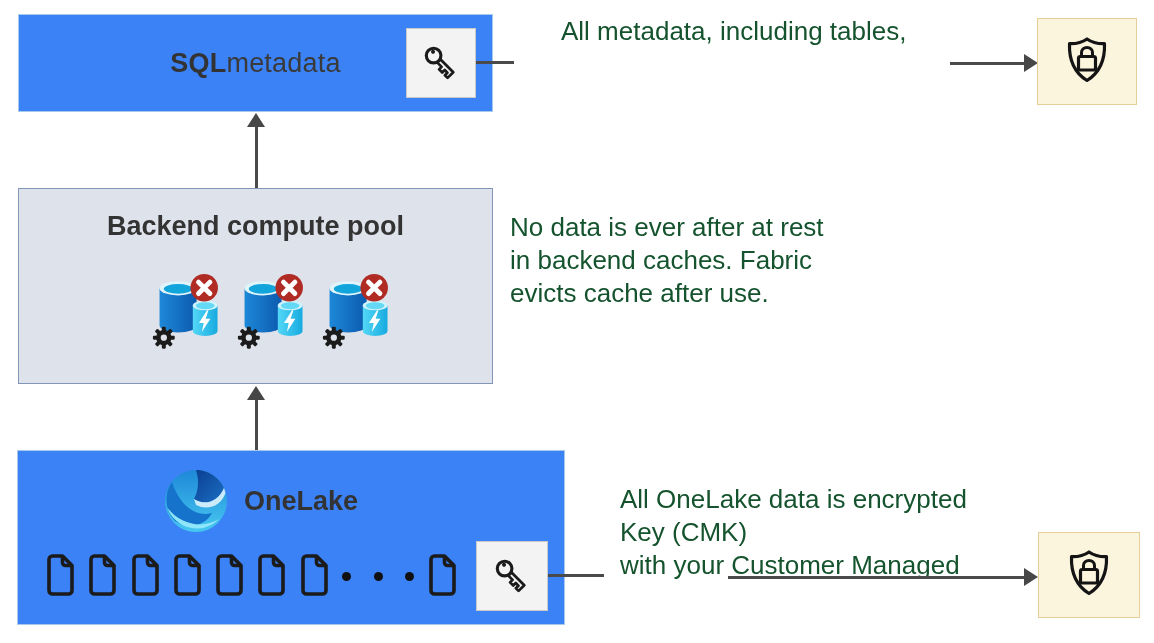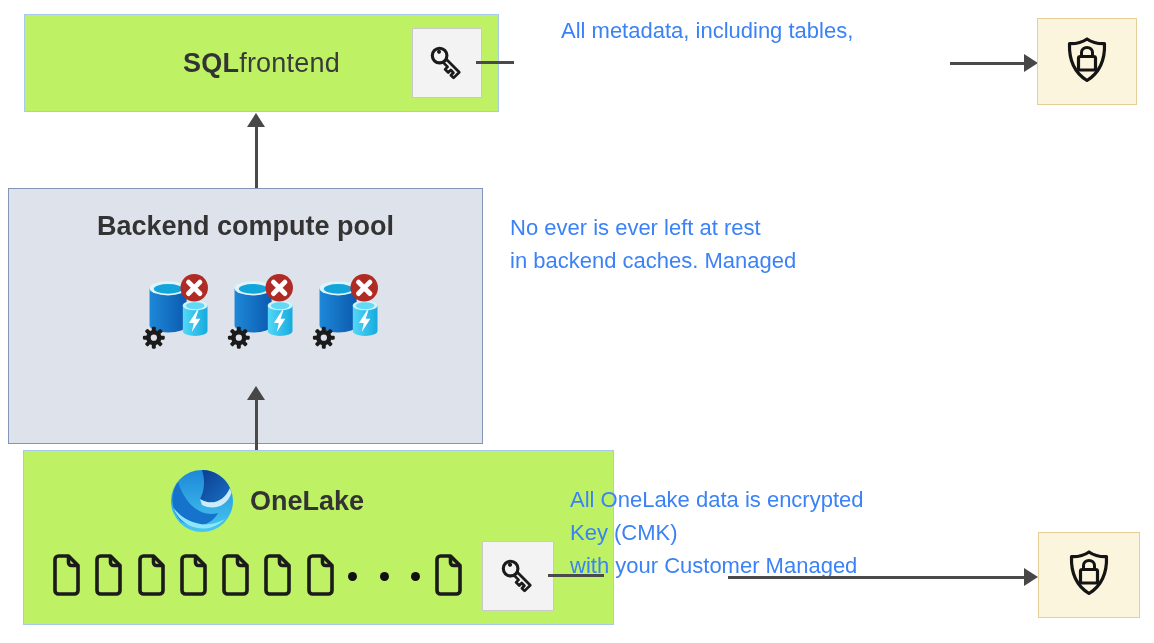--- a/index.html
+++ b/index.html
@@ -1,26 +1,26 @@
 <!DOCTYPE html>
 <html><head>
 <meta charset="utf-8">
 <style>
   html,body{margin:0;padding:0;background:#ffffff;}
   .canvas{
     position:relative;width:1154px;height:643px;background:#ffffff;
     font-family:"Liberation Sans","DejaVu Sans",sans-serif;color:#3a3a3a;overflow:hidden;
   }
   .box{position:absolute;box-sizing:border-box;}
-  .box-blue{background:#bef264;border:1.5px solid #a6c9ec;margin-left:6px;}
+  .box-blue{background:#3b82f6;border:1.5px solid #a6c9ec;}
   .box-gray{background:#dee2ea;border:1.5px solid #8496b8;}
   .tile{position:absolute;box-sizing:border-box;display:flex;align-items:center;justify-content:center;}
   .tile-key{background:#f3f3f3;border:1.5px solid #c9c9c9;}
   .tile-shield{background:#fcf5de;border:1.5px solid #e6ce96;}
-  .note{position:absolute;font-size:22px;line-height:33px;color:#3b82f6;white-space:nowrap;}
+  .note{position:absolute;font-size:26px;line-height:33px;color:#14532d;white-space:nowrap;}
   .note-top{line-height:32px;}
   .hline{position:absolute;height:2.5px;background:#4a4a4a;}
   .vline{position:absolute;width:2.5px;background:#4a4a4a;}
   .head-right{position:absolute;width:0;height:0;border-top:9px solid transparent;border-bottom:9px solid transparent;border-left:14px solid #474747;}
   .head-up{position:absolute;width:0;height:0;border-left:9px solid transparent;border-right:9px solid transparent;border-bottom:14px solid #474747;}
   .sql-title{width:100%;height:100%;display:flex;align-items:center;justify-content:center;font-size:27px;letter-spacing:.2px;}
   .sql-title .b{font-weight:bold;color:#333;}
   .backend-title{position:absolute;left:0;top:22px;width:100%;text-align:center;font-weight:bold;font-size:27px;color:#333;}
   .cache-row{position:absolute;left:132px;top:82px;display:flex;gap:9px;}
   .onelake-head{position:absolute;left:145px;top:17px;display:flex;align-items:center;}
@@ -29,21 +29,21 @@
   .dot{position:absolute;top:121px;width:9px;height:9px;border-radius:50%;background:#111;}
 </style>
 </head>
 <body>
 
 <div class="canvas">
 
   <div class="box box-blue" style="left:18px;top:14px;width:475px;height:98px;">
     <div class="sql-title">
       <span class="b">SQL</span>
-        <span> frontend</span>
+        <span> metadata</span>
     </div>
     <div class="tile tile-key" style="left:387px;top:13px;width:70px;height:70px;">
       <svg width="46" height="46" viewBox="0 0 44 44">
         <g transform="rotate(45 22 22)" fill="none" stroke="#1b1b1b">
           <circle cx="12" cy="22" r="7" stroke-width="3"></circle>
           <circle cx="9" cy="19.8" r="1.9" fill="#1b1b1b" stroke="none"></circle>
           <path d="M19 19.9 H36.5 V27.6 H32.9 V24.2 H29.3 V27.6 H25 V24.2 H19 Z" stroke-width="2.6" stroke-linejoin="round"></path>
         </g>
       </svg>
     </div>
@@ -62,21 +62,21 @@
     <svg width="56" height="56" viewBox="0 0 54 56">
       <path d="M27 5 C31.5 8.2 38.5 9.9 44.5 9.7 C45 23.5 40.5 38 27 46.5 C13.5 38 9 23.5 9.5 9.7 C15.5 9.9 22.5 8.2 27 5 Z" fill="none" stroke="#141414" stroke-width="3.2" stroke-linejoin="round"></path>
       <path d="M21.5 22.5 V18.6 A5.5 5.2 0 0 1 32.5 18.6 V22.5" fill="none" stroke="#141414" stroke-width="3"></path>
       <rect x="18.5" y="22.5" width="17" height="13.5" rx="1.8" fill="none" stroke="#141414" stroke-width="3.2"></rect>
     </svg>
   </div>
 
   <div class="head-up" style="left:247px;top:113px;"></div>
   <div class="vline" style="left:255px;top:126px;height:62px;"></div>
 
-  <div class="box box-gray" style="left:8px;top:188px;width:475px;height:256px;">
+  <div class="box box-gray" style="left:18px;top:188px;width:475px;height:196px;">
     <div class="backend-title">Backend compute pool</div>
     <div class="cache-row">
 
       <svg width="76" height="84" viewBox="0 0 80 86">
         <defs>
           <linearGradient id="cylA" x1="0" y1="0" x2="1" y2="0">
               <stop offset="0" stop-color="#1e88d8"></stop>
               <stop offset="1" stop-color="#0b5aae"></stop>
             </linearGradient>
           <linearGradient id="cylB" x1="0" y1="0" x2="1" y2="0">
@@ -149,28 +149,29 @@
           <rect x="-2.1" y="-11.5" width="4.2" height="6" rx="1.2" fill="#1b1b1b" transform="rotate(270)"></rect>
           <rect x="-2.1" y="-11.5" width="4.2" height="6" rx="1.2" fill="#1b1b1b" transform="rotate(315)"></rect>
           <circle r="8" fill="#1b1b1b"></circle>
             <circle r="3.3" fill="#dee2ea"></circle>
         </g>
       </svg>
     </div>
   </div>
 
   <div class="note" style="left:510px;top:211px;">
-    <div>No ever is ever left at rest</div>
-    <div>in backend caches. Managed</div>
+    <div>No data is ever after at rest</div>
+    <div>in backend caches. Fabric</div>
+    <div>evicts cache after use.</div>
   </div>
 
   <div class="head-up" style="left:247px;top:386px;"></div>
   <div class="vline" style="left:255px;top:399px;height:51px;"></div>
 
-  <div class="box box-blue" style="left:17px;top:450px;width:591px;height:175px;">
+  <div class="box box-blue" style="left:17px;top:450px;width:548px;height:175px;">
     <div class="onelake-head">
       <svg width="66" height="66" viewBox="0 0 66 66">
         <defs>
           <linearGradient id="olA" x1="0" y1="0" x2="1" y2="1">
               <stop offset="0" stop-color="#0a3d8f"></stop>
               <stop offset="1" stop-color="#1b6fc4"></stop>
             </linearGradient>
           <linearGradient id="olB" x1="0" y1="0" x2="0" y2="1">
               <stop offset="0" stop-color="#1e88d8"></stop>
               <stop offset="1" stop-color="#46c8f0"></stop>
@@ -229,21 +230,21 @@
           <circle cx="12" cy="22" r="7" stroke-width="3"></circle>
           <circle cx="9" cy="19.8" r="1.9" fill="#1b1b1b" stroke="none"></circle>
           <path d="M19 19.9 H36.5 V27.6 H32.9 V24.2 H29.3 V27.6 H25 V24.2 H19 Z" stroke-width="2.6" stroke-linejoin="round"></path>
         </g>
       </svg>
     </div>
   </div>
 
   <div class="hline" style="left:548px;top:574px;width:56px;"></div>
 
-  <div class="note" style="left:570px;top:483px;">
+  <div class="note" style="left:620px;top:483px;">
     <div>All OneLake data is encrypted</div>
     <div>Key (CMK)</div>
     <div>with your Customer Managed</div>
   </div>
 
   <div class="hline" style="left:728px;top:576px;width:297px;"></div>
   <div class="head-right" style="left:1024px;top:568px;"></div>
 
   <div class="tile tile-shield" style="left:1038px;top:532px;width:102px;height:86px;">
     <svg width="56" height="56" viewBox="0 0 54 56">

